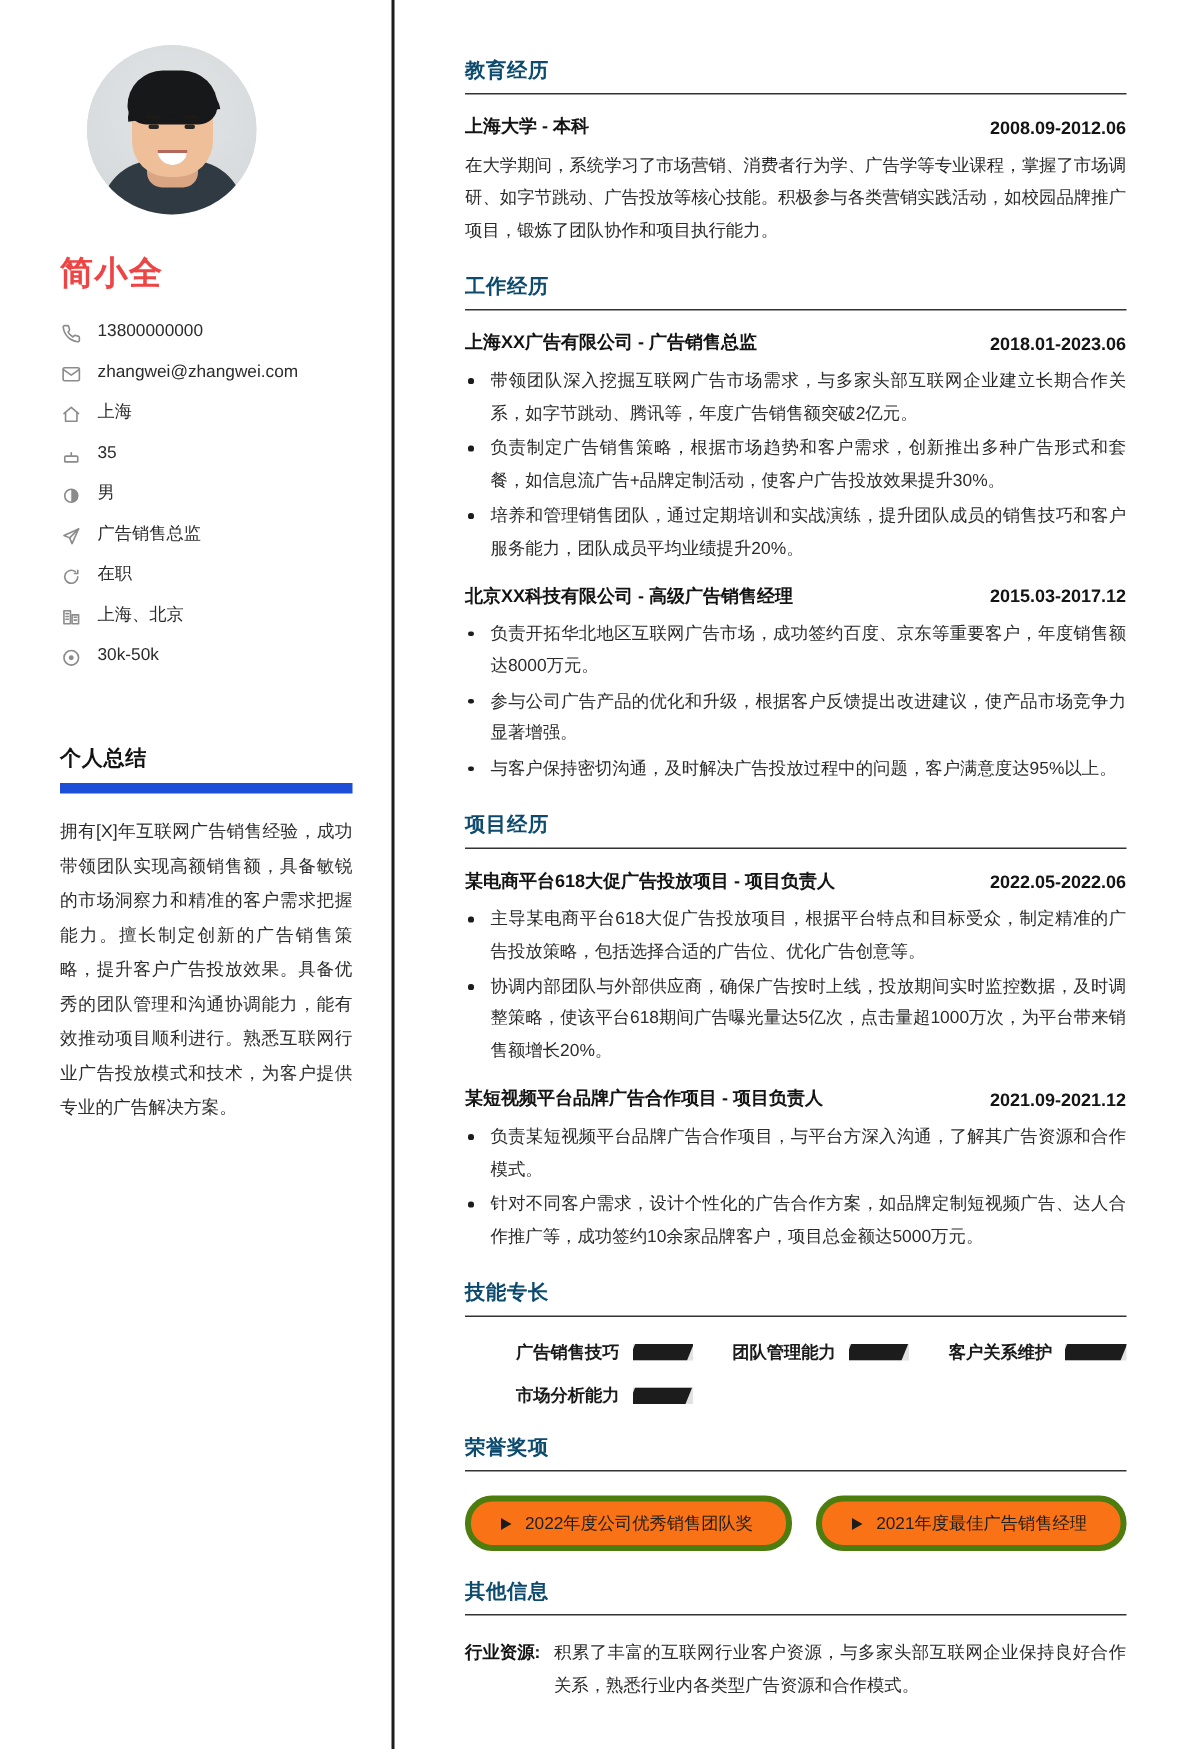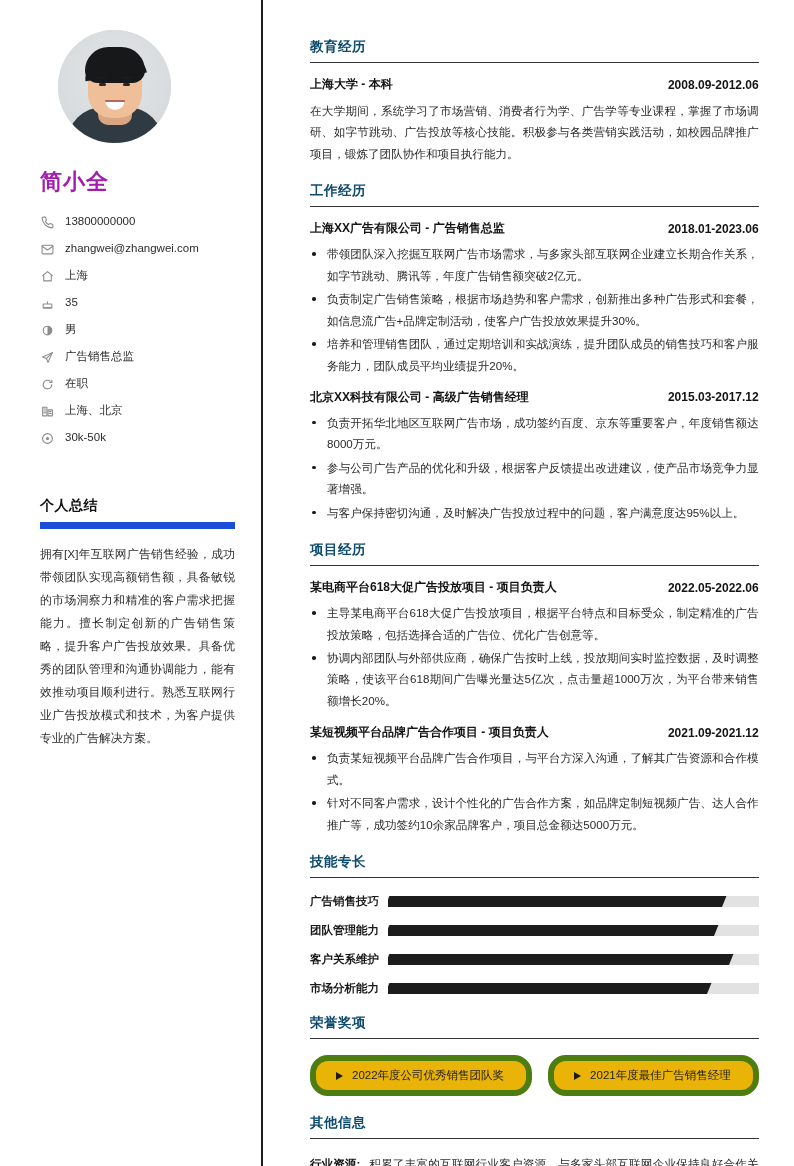--- a/index.html
+++ b/index.html
@@ -83,21 +83,21 @@
     position:absolute; left:50%; top:70px; transform:translateX(-50%);
     width:20px; height:8px; background:#ffffff; border-radius: 0 0 12px 12px;
     border-top: 2px solid #b4685c;
   }
 
   .name {
     font-size: 22px;
     font-weight: bold;
     letter-spacing: 1px;
     margin: 24px 0 18px 0;
-    color: #a21caf;
+    color: #ef4444;
   }
 
   .contact-list { margin: 0; padding: 0; list-style: none; }
   .contact-item {
     display: flex;
     align-items: center;
     gap: 11px;
     margin-bottom: 13px;
     font-size: 11.5px;
     color: #2b2b2b;
@@ -192,24 +192,25 @@
     top: 9px;
     width: 3.5px;
     height: 3.5px;
     border-radius: 50%;
     background: #1c1c1c;
   }
 
   
   .skills-grid {
     display: grid;
-    grid-template-columns: 1fr;
+    grid-template-columns: 1fr 1fr 1fr;
     column-gap: 26px;
     row-gap: 14px;
     margin-top: 16px;
+    margin-left: 34px;
   }
   .skill {
     display: flex;
     align-items: center;
     gap: 9px;
   }
   .skill-name {
     font-size: 11.5px;
     font-weight: bold;
     color: #1a1a1a;
@@ -234,24 +235,24 @@
   
   .awards-row {
     display: flex;
     gap: 16px;
     margin-top: 16px;
   }
   .award-tag {
     display: flex;
     align-items: center;
     gap: 9px;
-    border: 6px solid #4d7c0f;
+    border: 4px solid #4d7c0f;
     border-radius: 18px;
     padding: 7px 22px 7px 20px;
-    background: #eab308;
+    background: #f97316;
     font-size: 11.5px;
     color: #1f1f1f;
     white-space: nowrap;
   }
   .tri {
     width: 0; height: 0;
     border-left: 7px solid #1c1c1c;
     border-top: 4.5px solid transparent;
     border-bottom: 4.5px solid transparent;
     flex: 0 0 auto;

